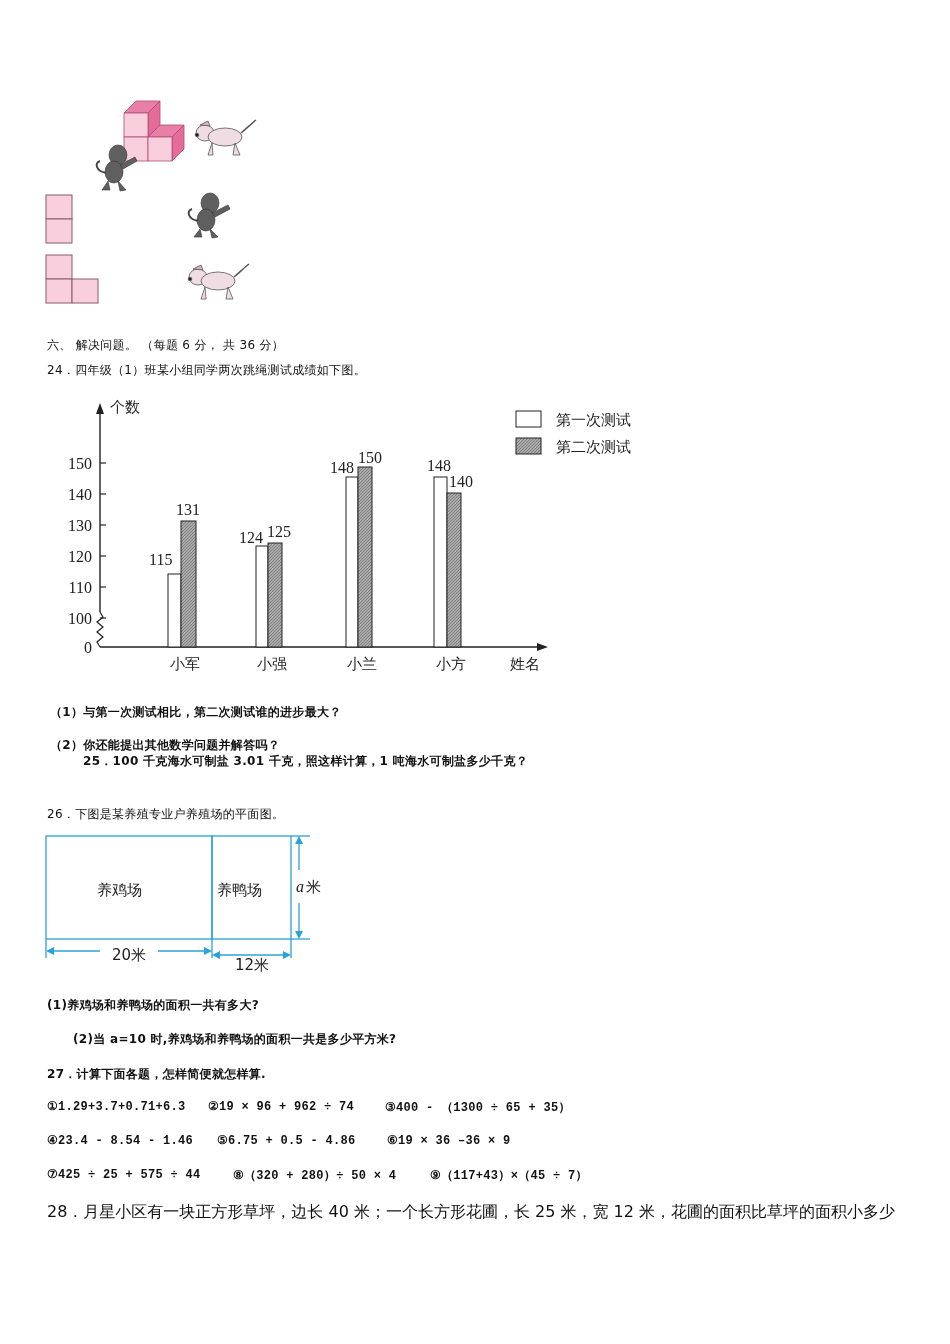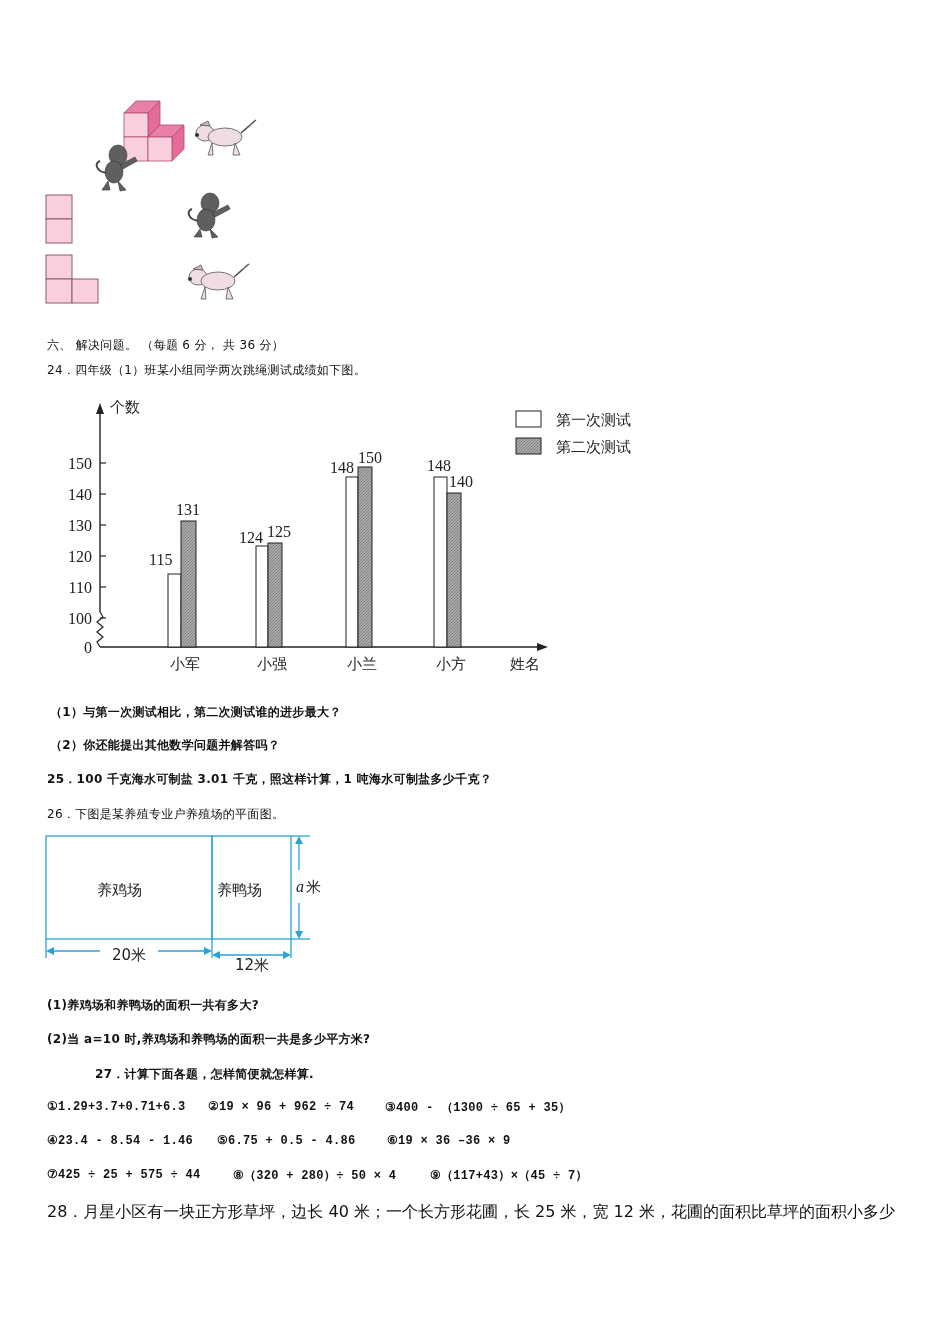--- a/index.html
+++ b/index.html
@@ -156,21 +156,21 @@
       <text x="556" y="425" font-size="15" fill="#222" class="cn">第一次测试</text>
       <rect x="516" y="438" width="25" height="16" fill="url(#hatch)" stroke="#222" stroke-width="1"></rect>
       <text x="556" y="452" font-size="15" fill="#222" class="cn">第二次测试</text>
     </g>
   </svg>
 </div>
 
 <div class="line bold" style="top:704px;left:50px;">（1）与第一次测试相比，第二次测试谁的进步最大？</div>
 <div class="line bold" style="top:737px;left:50px;">（2）你还能提出其他数学问题并解答吗？</div>
 
-<div class="line bold" style="top:771px;">25．100 千克海水可制盐 3.01 千克，照这样计算，1 吨海水可制盐多少千克？</div>
+<div class="line bold" style="top:753px;margin-left:36px;">25．100 千克海水可制盐 3.01 千克，照这样计算，1 吨海水可制盐多少千克？</div>
 
 <div class="line" style="top:806px;">26．下图是某养殖专业户养殖场的平面图。</div>
 
 <div class="abs" style="left:40px;top:830px;width:300px;height:150px;">
   <svg width="300" height="150" viewBox="0 0 300 150">
     <g stroke="#29a3d6" stroke-width="1.3" fill="none">
       <rect x="6" y="6" width="166" height="103"></rect>
       <rect x="172" y="6" width="79" height="103"></rect>
       <line x1="251" y1="6" x2="270" y2="6"></line>
       <line x1="251" y1="109" x2="270" y2="109"></line>
@@ -198,23 +198,23 @@
     <text x="57" y="65" font-size="15" fill="#222" class="cn">养鸡场</text>
     <text x="177" y="65" font-size="15" fill="#222" class="cn">养鸭场</text>
     <text x="72" y="130" font-size="15" fill="#222" class="cn">20米</text>
     <text x="195" y="140" font-size="15" fill="#222" class="cn">12米</text>
     <text x="256" y="62" font-size="16" fill="#222" font-style="italic">a</text>
     <text x="266" y="62" font-size="15" fill="#222" class="cn">米</text>
   </svg>
 </div>
 
 <div class="line bold" style="top:997px;">(1)养鸡场和养鸭场的面积一共有多大?</div>
-<div class="line bold" style="top:1031px;"> (2)当 a=10 时,养鸡场和养鸭场的面积一共是多少平方米?</div>
-
-<div class="line bold" style="top:1066px;margin-left:48px;">27．计算下面各题，怎样简便就怎样算.</div>
+<div class="line bold" style="top:1031px;margin-left:26px;"> (2)当 a=10 时,养鸡场和养鸭场的面积一共是多少平方米?</div>
+
+<div class="line bold" style="top:1066px;">27．计算下面各题，怎样简便就怎样算.</div>
 
 <div class="line bold serif" style="top:1099px;left:47px;">①1.29+3.7+0.71+6.3</div>
 <div class="line bold serif" style="top:1099px;left:208px;">②19 × 96 + 962 ÷ 74</div>
 <div class="line bold serif" style="top:1099px;left:385px;">③400 - （1300 ÷ 65 + 35）</div>
 
 <div class="line bold serif" style="top:1133px;left:47px;">④23.4 - 8.54 - 1.46</div>
 <div class="line bold serif" style="top:1133px;left:217px;">⑤6.75 + 0.5 - 4.86</div>
 <div class="line bold serif" style="top:1133px;left:387px;">⑥19 × 36 –36 × 9</div>
 
 <div class="line bold serif" style="top:1167px;left:47px;">⑦425 ÷ 25 + 575 ÷ 44</div>

